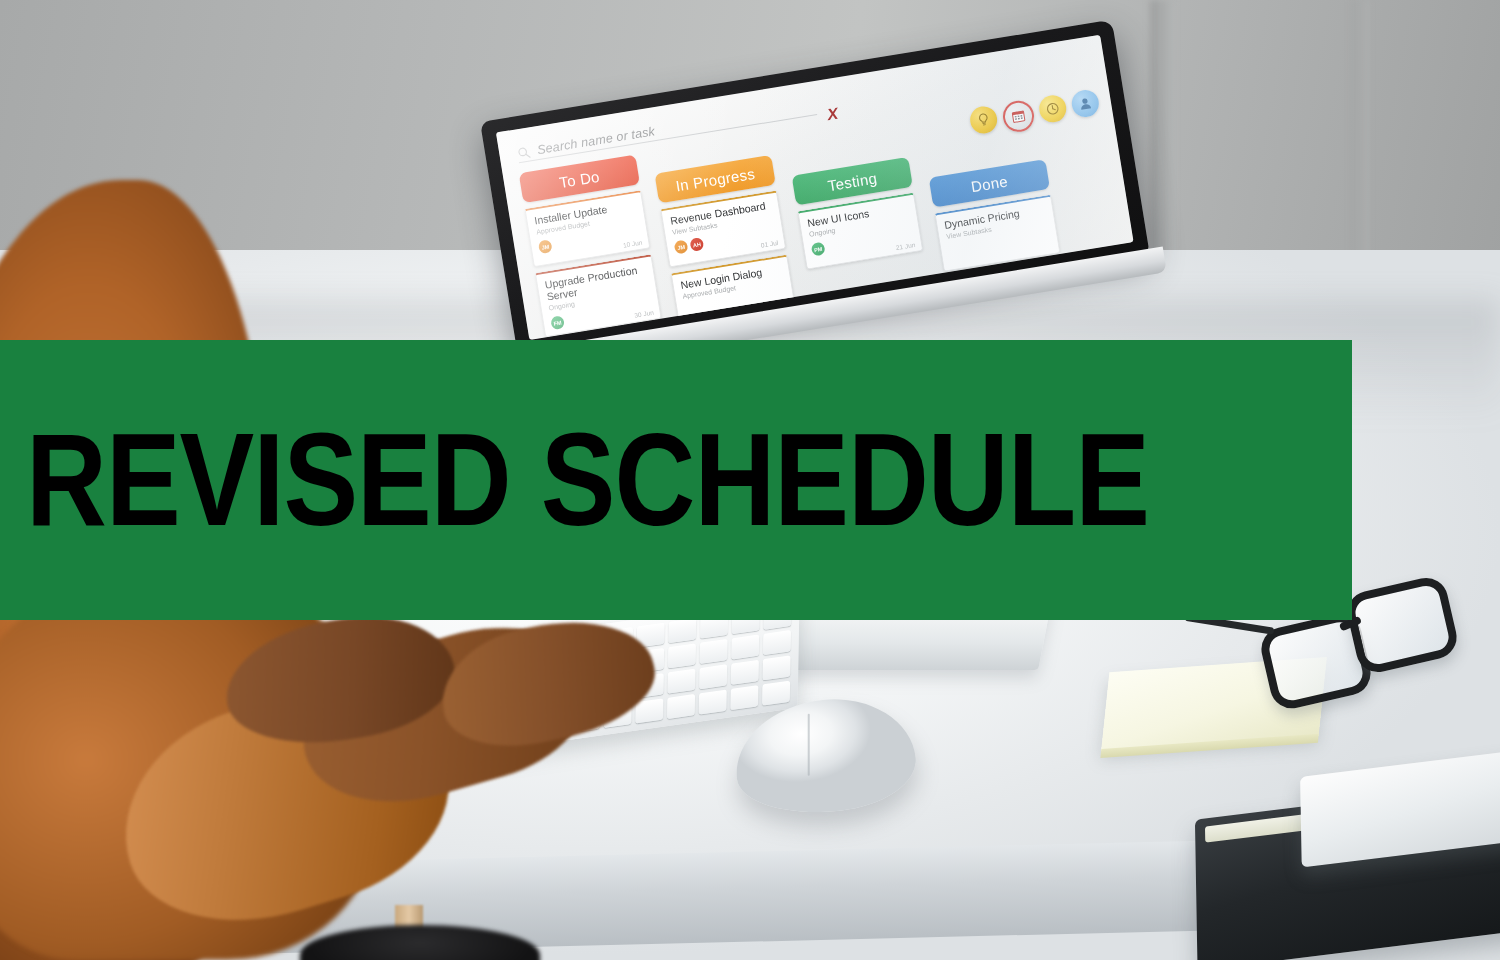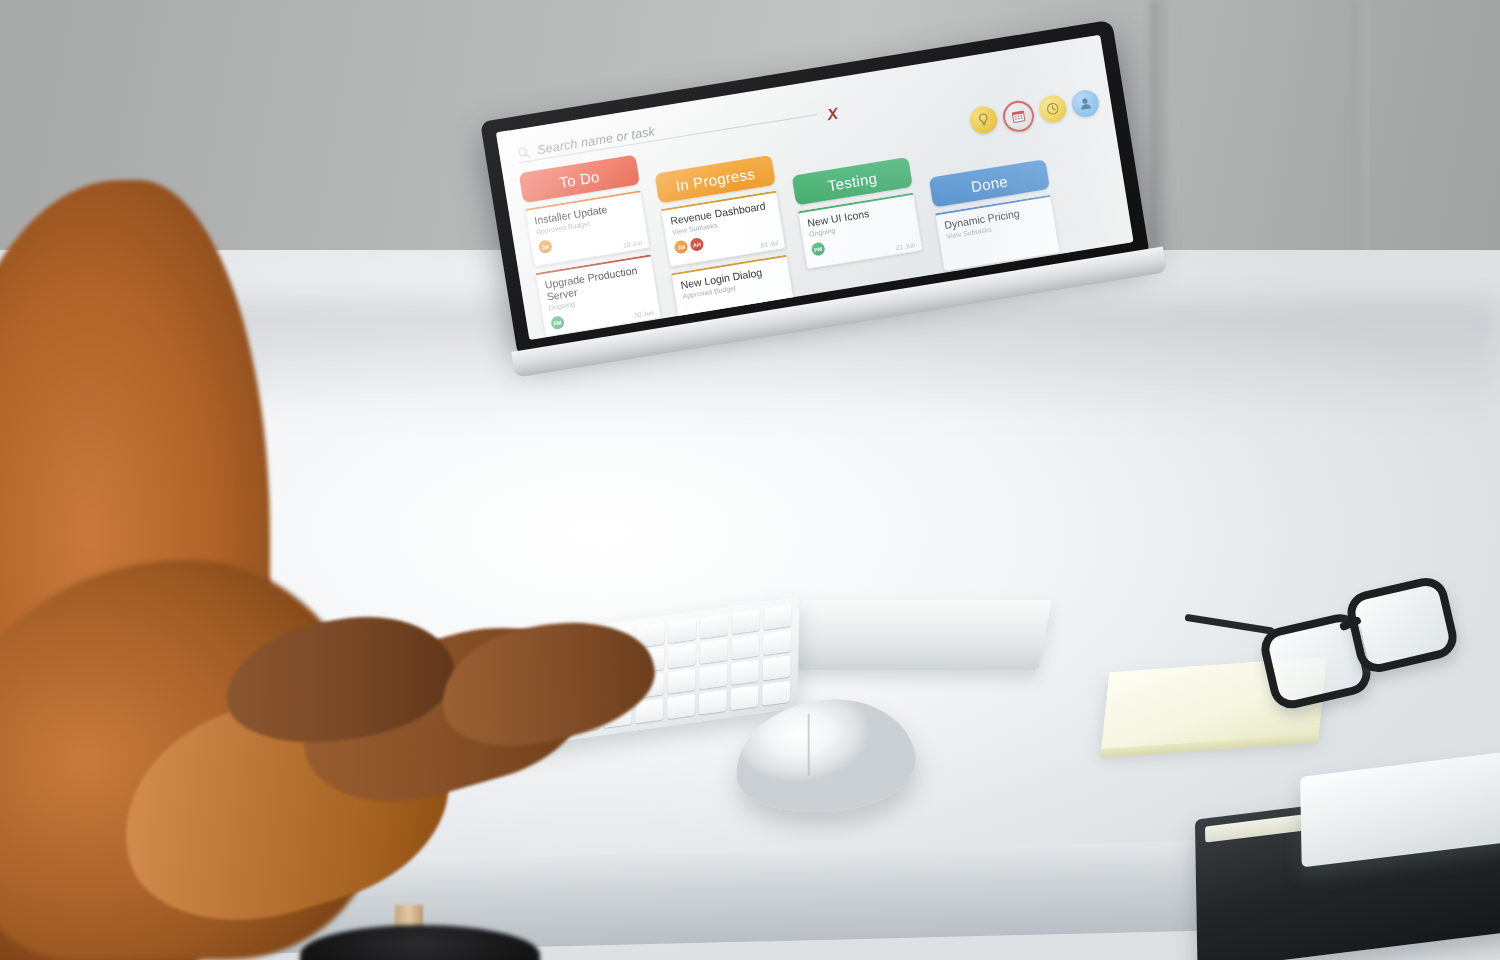--- a/index.html
+++ b/index.html
@@ -490,14 +490,17 @@
     <div class="lens r"></div>
     <div class="bridge"></div>
     <div class="temple"></div>
   </div>
 
   <div class="notebook">
     <div class="notebook-pages"></div>
   </div>
   <div class="notebook2"></div>
 
+  <div class="banner">
+    <div class="banner-text">REVISED SCHEDULE</div>
+  </div>
 
 </div>
 
 </body></html>

